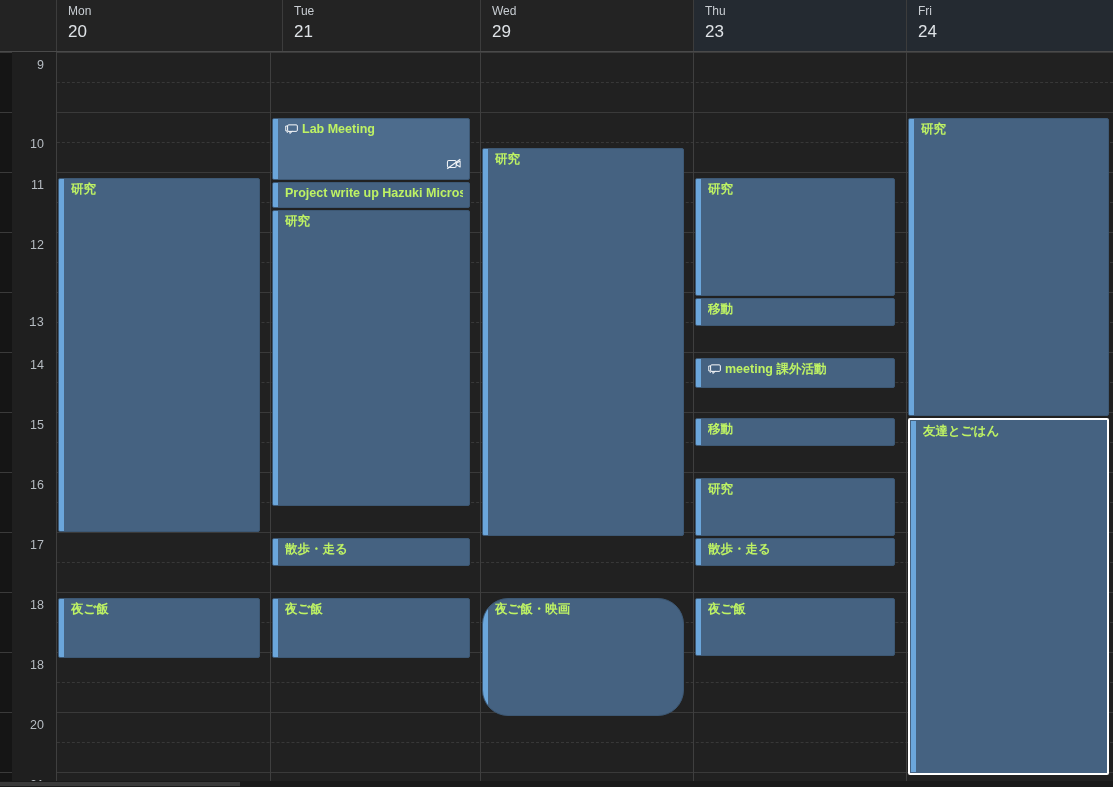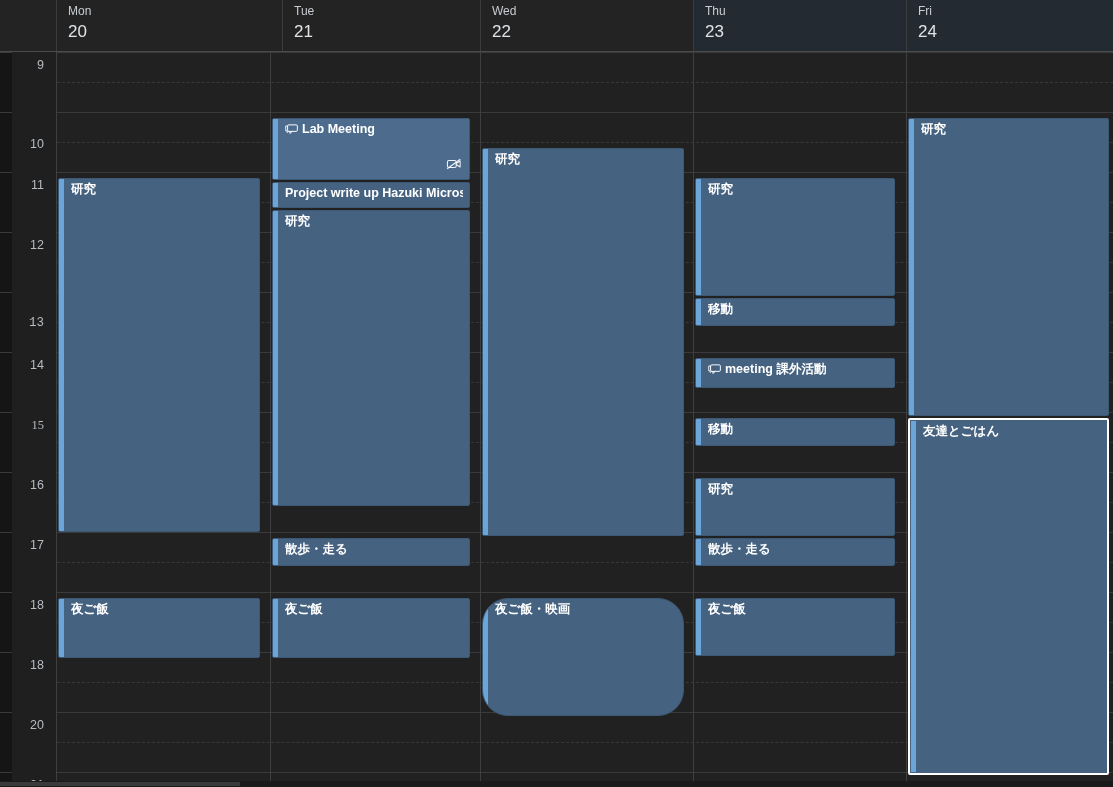--- a/index.html
+++ b/index.html
@@ -36,21 +36,21 @@
   .colsep{position:absolute;top:0;width:1px;height:735px;background:#3f3f3f;}
   .colbg{position:absolute;top:0;height:735px;background:#212121;}
   .colbg.today{background:#212121;}
 
   
   .ev{position:absolute;box-sizing:border-box;
       background:#456281;border-radius:2px;overflow:hidden;
       border:1px solid #3d5874;}
   .ev .accent{position:absolute;left:0;top:0;bottom:0;width:5px;background:#6ba6db;}
   .ev .title{position:absolute;left:12px;right:6px;top:3px;
-             font-size:12.5px;font-weight:bold;color:#ffffff;
+             font-size:12.5px;font-weight:bold;color:#bef264;
              line-height:15px;white-space:nowrap;overflow:hidden;
              text-overflow:clip;}
   .ev.light{background:#4d6c8d;}
   .ev.selected{border:2px solid #ffffff;}
   .ev.selected .accent{left:1px;top:1px;bottom:1px;}
   .ev.selected .title{left:13px;top:4px;}
   .ev .ico{display:inline-block;vertical-align:-2px;margin-right:4px;}
   .ev .corner-ico{position:absolute;right:7px;bottom:4px;opacity:.92;}
 
   
@@ -70,21 +70,21 @@
         <div class="daycol-hdr" style="left: 56px; width: 214px;">
           <span class="dow">Mon</span>
           <span class="dnum">20</span>
         </div>
         <div class="daycol-hdr" style="left: 282px; width: 210px;">
           <span class="dow">Tue</span>
           <span class="dnum">21</span>
         </div>
         <div class="daycol-hdr" style="left: 480px; width: 213px;">
           <span class="dow">Wed</span>
-          <span class="dnum">22</span>
+          <span class="dnum">29</span>
         </div>
         <div class="daycol-hdr today" style="left: 693px; width: 213px;">
           <span class="dow">Thu</span>
           <span class="dnum">23</span>
         </div>
         <div class="daycol-hdr today" style="left: 906px; width: 207px;">
           <span class="dow">Fri</span>
           <span class="dnum">24</span>
         </div>
       </div>
@@ -127,21 +127,21 @@
         <div class="hourrow" style="top: 720px;"></div>
       </div>
     <div class="gutterbg"></div>
     <div id="hour-labels">
         <div class="hourlabel" style="top: 6px;">9</div>
         <div class="hourlabel" style="top: 66px; margin-top: 19px;">10</div>
         <div class="hourlabel" style="top: 126px;">11</div>
         <div class="hourlabel" style="top: 186px;">12</div>
         <div class="hourlabel" style="top: 264px; font-family: Liberation Mono, monospace;">13</div>
         <div class="hourlabel" style="top: 306px;">14</div>
-        <div class="hourlabel" style="top: 366px; font-family: Liberation Serif, serif;">15</div>
+        <div class="hourlabel" style="top: 366px;">15</div>
         <div class="hourlabel" style="top: 426px;">16</div>
         <div class="hourlabel" style="top: 486px;">17</div>
         <div class="hourlabel" style="top: 546px;">18</div>
         <div class="hourlabel" style="top: 606px;">18</div>
         <div class="hourlabel" style="top: 666px;">20</div>
         <div class="hourlabel" style="top: 726px;">21</div>
       </div>
     <div id="col-separators">
         <div class="colsep" style="left: 56px;"></div>
         <div class="colsep" style="left: 270px;"></div>

